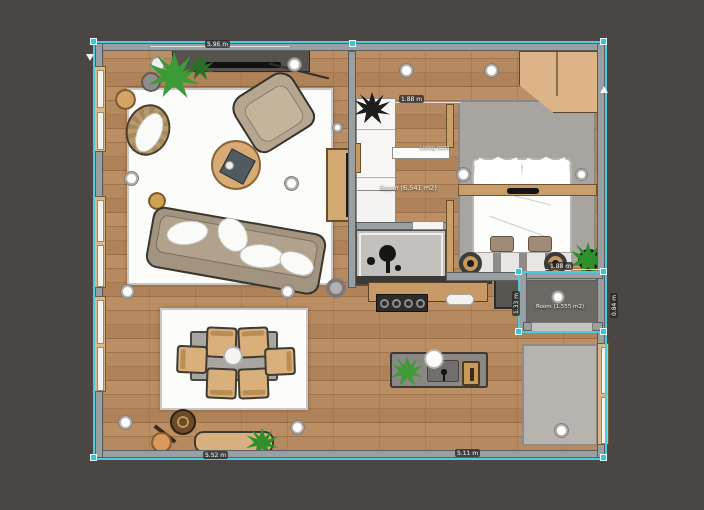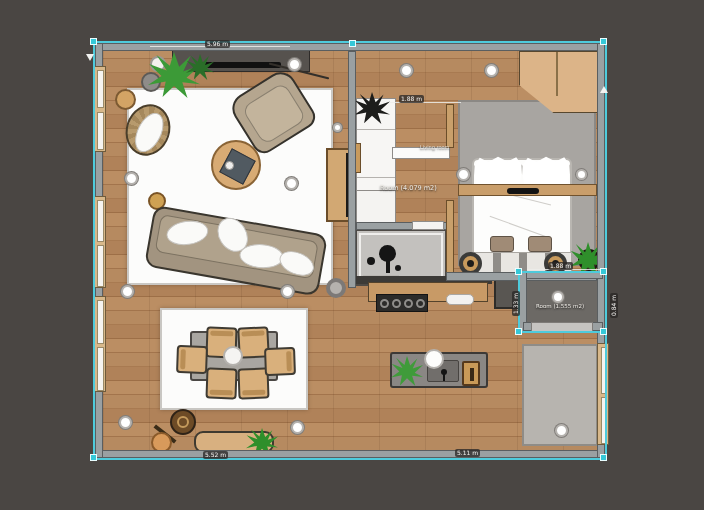--- a/index.html
+++ b/index.html
@@ -154,21 +154,21 @@
     <div class="abs" style="left:0;top:30px;width:100%;height:1px;background:#b5b2ae;"></div>
     <div class="abs" style="left:0;top:78px;width:100%;height:1px;background:#b5b2ae;"></div>
     <div class="abs" style="left:-2px;top:44px;width:6px;height:30px;background:#c89a5c;border:1px solid #6b4e2a;"></div>
   </div>
   <div class="abs" style="left:356px;top:190px;width:40px;height:34px;background:#f4f3f1;border:1px solid #8e8b88;z-index:8;"></div>
   <div class="abs star" style="left:354px;top:92px;width:36px;height:32px;background:#1d1d1b;z-index:12;"></div>
   <div class="abs" style="left:392px;top:147px;width:58px;height:12px;background:#fbfbfa;border:1px solid #8f8c89;z-index:12;"></div>
 
   <div class="dimline" style="left:389px;top:102px;width:72px;"></div>
   <div class="dim" style="left:399px;top:95px;">1.88 m</div>
-  <div class="roomlbl" style="left:380px;top:184px;">Room (4.079 m2)</div>
+  <div class="roomlbl" style="left:380px;top:184px;">Room (6.541 m2)</div>
   <div class="roomlbl" style="left:420px;top:144px;font-size:5px;">Living room</div>
 
   <div class="abs" style="left:354px;top:228px;width:94px;height:58px;background:#c3c1be;border:3px solid #4e4a46;z-index:7;">
     <div class="abs" style="left:2px;top:2px;width:84px;height:48px;border:2px solid #efeeec;"></div>
     <div class="abs" style="left:22px;top:14px;width:17px;height:17px;border-radius:50%;background:#151515;"></div>
     <div class="abs" style="left:29px;top:30px;width:4px;height:12px;background:#151515;"></div>
     <div class="abs" style="left:10px;top:26px;width:8px;height:8px;border-radius:50%;background:#161616;"></div>
     <div class="abs" style="left:38px;top:34px;width:6px;height:6px;border-radius:50%;background:#161616;"></div>
     <div class="abs" style="left:6px;top:44px;width:36px;height:8px;background:#e9e7e4;border:1px solid #b9b6b2;"></div>
   </div>

